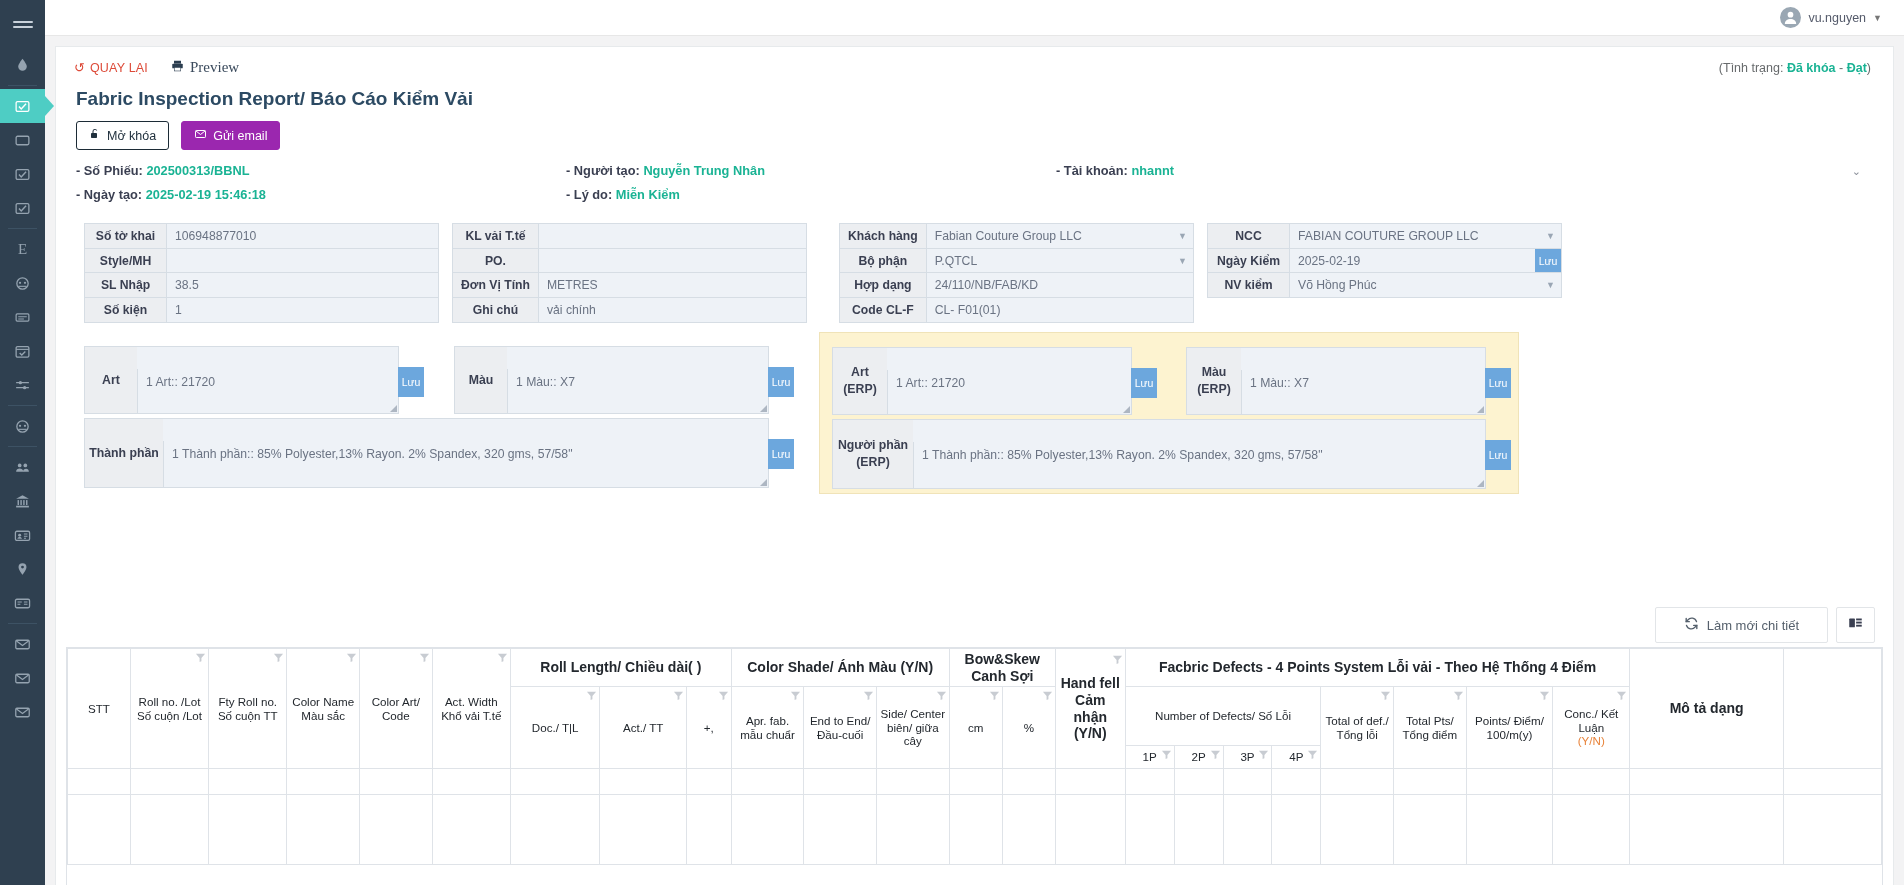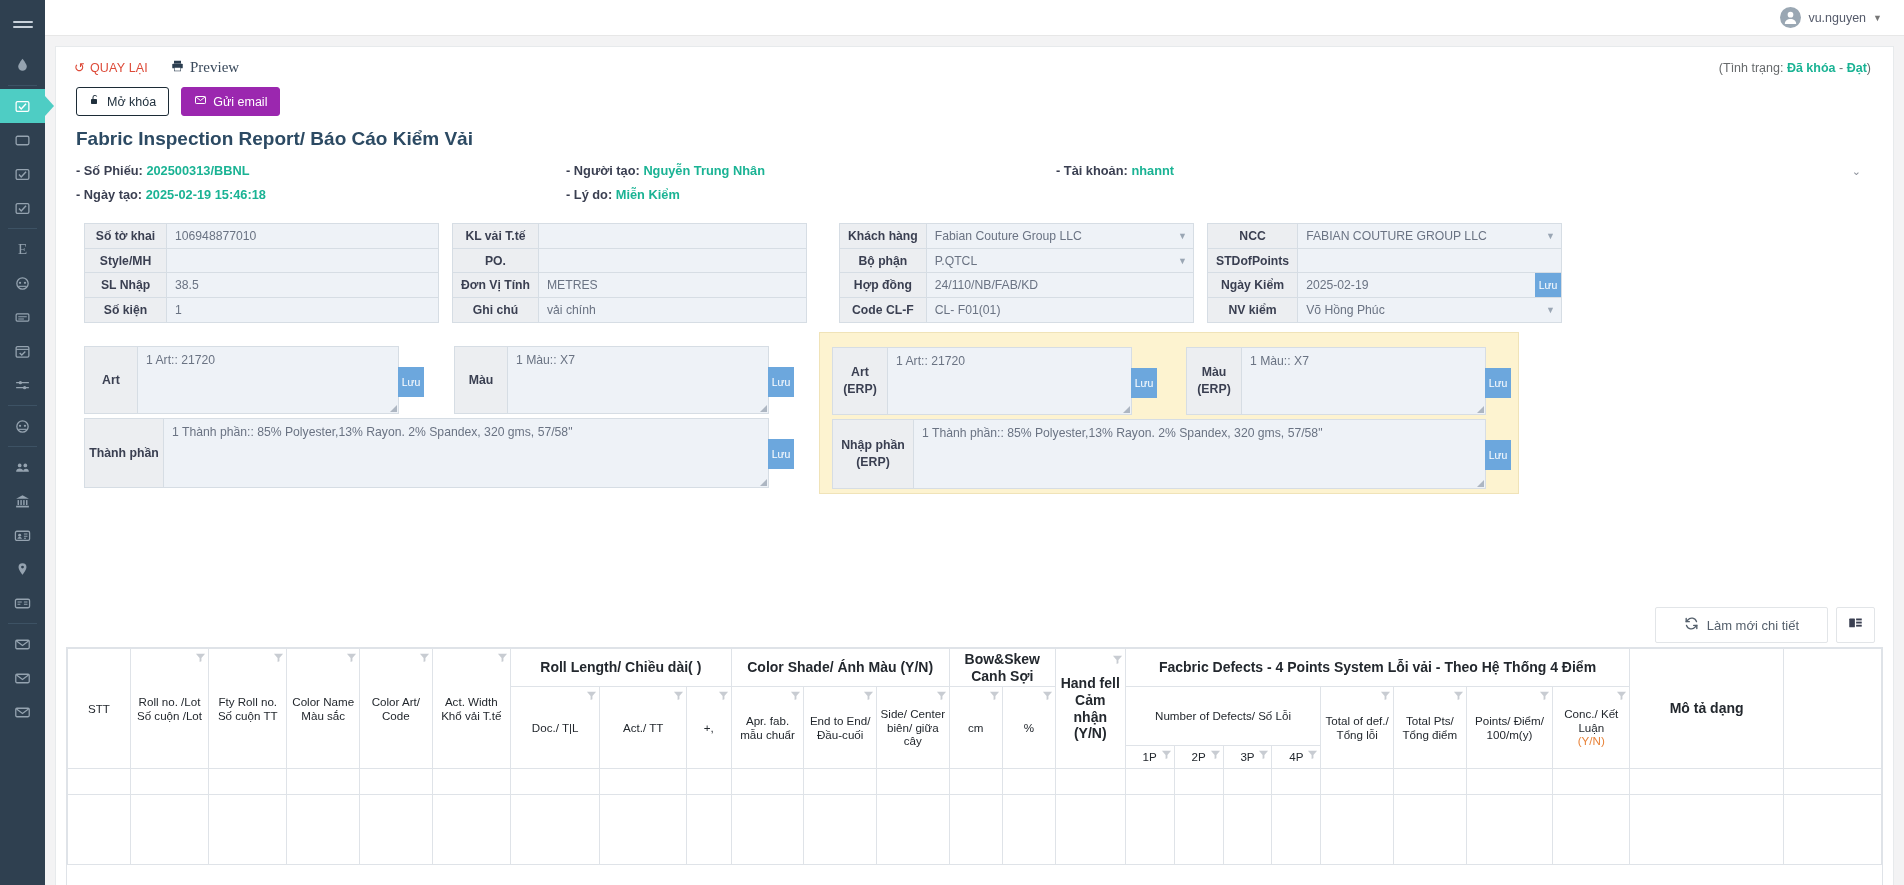--- a/index.html
+++ b/index.html
@@ -155,20 +155,21 @@
   .tab-label {
     background: #eceef1; color: #3a3f51; font-weight: bold;
     font-size: 12.3px; display: flex; align-items: center; justify-content: center;
     text-align: center; flex: 0 0 auto; line-height: 1.35;
   }
   .tab-area {
     position: relative; flex: 1 1 auto; background: #eef2f7;
     border-left: 1px solid #d6dde4;
     font-size: 12.2px; color: #6a7383; padding: 6px 8px;
     overflow: hidden;
+    margin-top: 22px;
   }
   .tab-area:after {
     content: ""; position: absolute; right: 1px; bottom: 1px;
     width: 0; height: 0;
     border-left: 7px solid transparent;
     border-bottom: 7px solid #adb6c2;
   }
   .luu-side {
     position: absolute; width: 26px; background: #6ca7dd; color: #fff;
     font-size: 10.5px; display: flex; align-items: center; justify-content: center;
@@ -431,42 +432,42 @@
               </svg>
           </span>
           <span class="lbl">Preview</span>
         </div>
       </div>
 
       <div id="status-line">
         <span>(Tình trạng: </span><b>Đã khóa</b><span> - </span><b>Đạt</b><span>)</span>
       </div>
 
+      <div id="title">Fabric Inspection Report/ Báo Cáo Kiểm Vải</div>
+
       <div id="btnrow">
         <div class="btn" id="btn-unlock">
           <span>
             <svg width="12" height="12" viewBox="0 0 24 24" fill="#20303d">
                 <path d="M7 10V7a5 5 0 0 1 9.6-2h-2.3A2.9 2.9 0 0 0 9 7v3z"></path>
                 <rect x="4" y="10" width="12" height="10" rx="1.5"></rect>
               </svg>
           </span>
           <span>Mở khóa</span>
         </div>
         <div class="btn" id="btn-email">
           <span>
             <svg width="13" height="12" viewBox="0 0 24 24" fill="none" stroke="#fff" stroke-width="2">
                 <rect x="2" y="5" width="20" height="14" rx="1.5"></rect>
                 <path d="M3 6l9 7 9-7"></path>
               </svg>
           </span>
           <span>Gửi email</span>
         </div>
       </div>
-
-      <div id="title">Fabric Inspection Report/ Báo Cáo Kiểm Vải</div>
 
       <div id="meta">
         <span id="meta-caret">⌄</span>
         <div class="meta-row">
           <div class="meta-cell mc1">
             <span>- Số Phiếu:</span>
             <span class="v">202500313/BBNL</span>
           </div>
           <div class="meta-cell mc2">
             <span>- Người tạo:</span>
@@ -535,38 +536,34 @@
             <tbody>
               <tr>
                 <td class="flabel" style="width: 82px;">Khách hàng</td>
                 <td class="fval wsel">Fabian Couture Group LLC<span class="sel-caret">▼</span></td>
               </tr>
               <tr>
                 <td class="flabel" style="width: 82px;">Bộ phận</td>
                 <td class="fval wsel">P.QTCL<span class="sel-caret">▼</span></td>
               </tr>
               <tr>
-                <td class="flabel" style="width: 82px;">Hợp đồng</td>
+                <td class="flabel" style="width: 82px;">Hợp dạng</td>
                 <td class="fval">24/110/NB/FAB/KD</td>
               </tr>
               <tr>
                 <td class="flabel" style="width: 82px;">Code CL-F</td>
                 <td class="fval">CL- F01(01)</td>
               </tr>
             </tbody>
           </table>
         <table class="ftable" id="ft4">
             <tbody>
               <tr>
                 <td class="flabel" style="width: 82px;">NCC</td>
                 <td class="fval wsel">FABIAN COUTURE GROUP LLC<span class="sel-caret">▼</span></td>
-              </tr>
-              <tr>
-                <td class="flabel" style="width: 82px;">STDofPoints</td>
-                <td class="fval"></td>
               </tr>
               <tr>
                 <td class="flabel" style="width: 82px;">Ngày Kiểm</td>
                 <td class="fval" style="padding-right: 32px;">2025-02-19<span class="luu-inline">Lưu</span></td>
               </tr>
               <tr>
                 <td class="flabel" style="width: 82px;">NV kiểm</td>
                 <td class="fval wsel">Võ Hồng Phúc<span class="sel-caret">▼</span></td>
               </tr>
             </tbody>
@@ -598,21 +595,21 @@
             <div class="tab-label" style="width:54px">Art (ERP)</div>
             <div class="tab-area">1 Art:: 21720</div>
             <div class="luu-side" style="right:-26px;top:20px;height:30px">Lưu</div>
           </div>
           <div class="tab-wrap" id="blk-mau-erp">
             <div class="tab-label" style="width:54px">Màu (ERP)</div>
             <div class="tab-area">1 Màu:: X7</div>
             <div class="luu-side" style="right:-26px;top:20px;height:30px">Lưu</div>
           </div>
           <div class="tab-wrap" id="blk-tp-erp">
-            <div class="tab-label" style="width:80px">Nhập phần (ERP)</div>
+            <div class="tab-label" style="width:80px">Người phần (ERP)</div>
             <div class="tab-area">1 Thành phần:: 85% Polyester,13% Rayon. 2% Spandex, 320 gms, 57/58"</div>
             <div class="luu-side" style="right:-26px;top:20px;height:30px">Lưu</div>
           </div>
         </div>
 
       </div>
     </div>
 
     <div id="tbar">
       <div class="tbtn">

